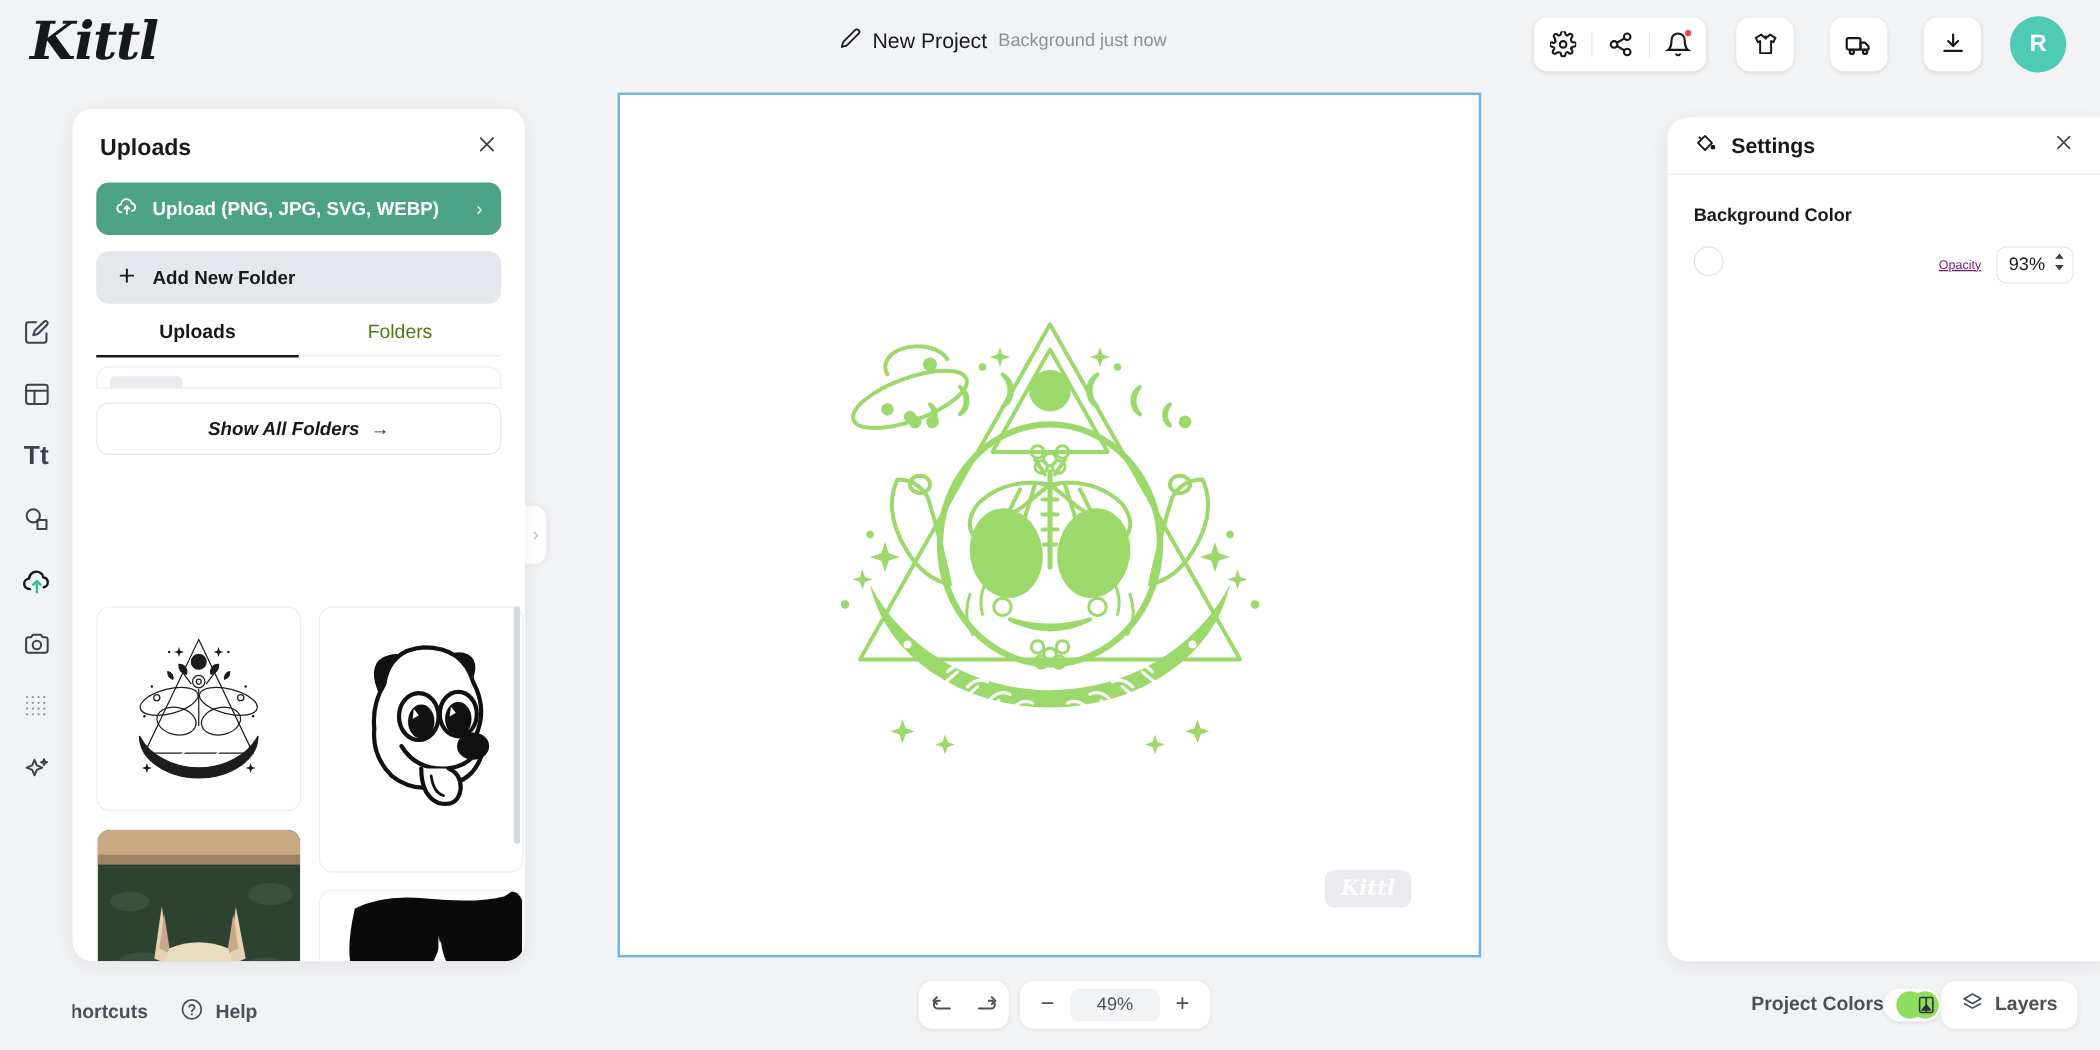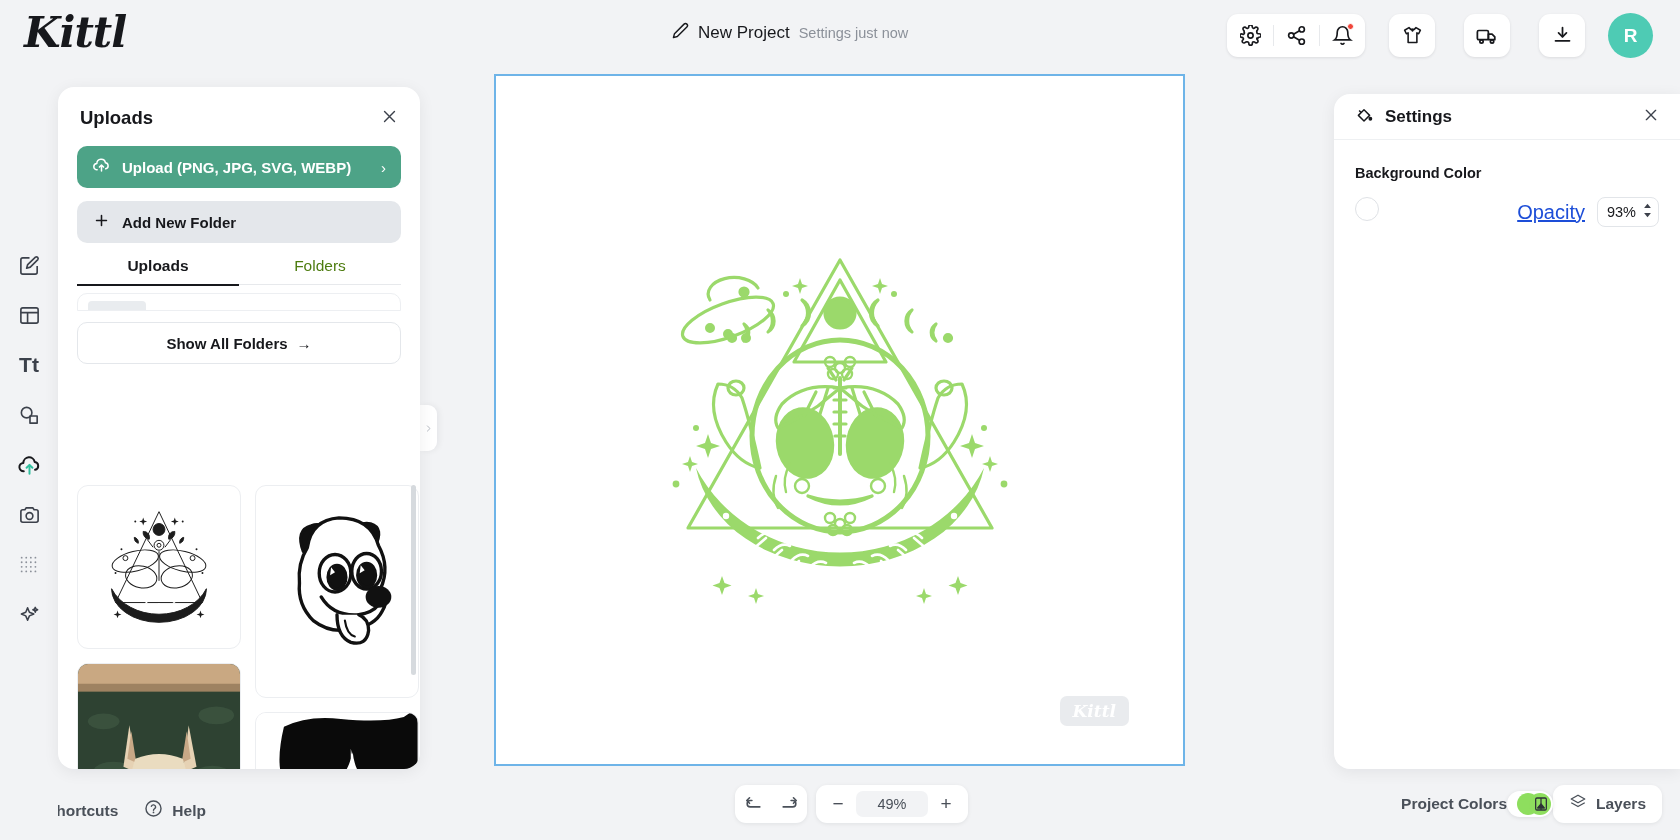--- a/index.html
+++ b/index.html
@@ -116,21 +116,21 @@
   }
   .folder-peek i {
     position: absolute; left: 10px; top: 7px;
     width: 58px; height: 16px; background: #e9ecef; border-radius: 4px;
   }
 
   .btn-showall {
     margin: 11px 19px 0 19px; height: 42px;
     border: 1px solid #e4e7eb; border-radius: 10px;
     display: flex; align-items: center; justify-content: center; gap: 9px;
-    font-size: 15px; font-weight: 700; color: #17181c; cursor: pointer;
+    font-size: 15px; font-weight: 700; color: #17181c; cursor: pointer; font-style: italic;
   }
 
   .thumb-area {
     position: absolute; top: 398px; left: 19px;
     width: 343px; height: 284px; overflow: hidden;
   }
   .thumb-cols { display: flex; gap: 14px; }
   .thumb-col { display: flex; flex-direction: column; gap: 14px; width: 164px; }
   .thumb {
     background: #fff; border: 1px solid #eceef1; border-radius: 11px;
@@ -183,21 +183,21 @@
   }
   .color-row {
     margin: 16px 21px 0 21px; display: flex;
     align-items: center; justify-content: flex-end; gap: 12px; position: relative;
   }
   .swatch {
     position: absolute; left: 0; top: 0;
     width: 24px; height: 24px; border-radius: 50%;
     background: #fff; border: 1px solid #dfe2e6; cursor: pointer;
   }
-  .op-label { font-size: 20px; color: #1d4ed8; text-decoration: underline; }
+  .op-label { font-size: 10px; color: #701a75; text-decoration: underline; }
   .op-box {
     width: 62px; height: 30px; border: 1px solid #e2e5e9; border-radius: 8px;
     display: flex; align-items: center; padding: 0 6px; gap: 4px; cursor: pointer;
   }
   .op-val { font-size: 14.5px; color: #17181c; flex: 1; text-align: center; }
 
   
   .bottom-left {
     position: absolute; left: 18px; bottom: 18px;
     display: flex; align-items: center; gap: 26px;
@@ -260,21 +260,21 @@
   <div class="topbar">
     <div class="logo">Kittl</div>
 
     <div class="project-title">
       <span>
         <svg width="17" height="17" viewBox="0 0 24 24" fill="none" stroke="#17181c" stroke-width="2" stroke-linecap="round" stroke-linejoin="round">
             <path d="M17 3a2.8 2.8 0 014 4L7.5 20.5 2 22l1.5-5.5L17 3z"></path>
           </svg>
       </span>
       <span class="name">New Project</span>
-      <span class="saved">Settings just now</span>
+      <span class="saved">Background just now</span>
     </div>
 
     <div class="tool-cluster" id="cluster-a">
       <div class="ticon">
         <svg width="21" height="21" viewBox="0 0 24 24" fill="none" stroke="#17181c" stroke-width="1.9">
             <circle cx="12" cy="12" r="3"></circle>
             <path d="M19.4 15a1.6 1.6 0 00.3 1.8l.1.1a2 2 0 11-2.8 2.8l-.1-.1a1.6 1.6 0 00-1.8-.3 1.6 1.6 0 00-1 1.5V21a2 2 0 11-4 0v-.1A1.6 1.6 0 008 19.4a1.6 1.6 0 00-1.8.3l-.1.1a2 2 0 11-2.8-2.8l.1-.1a1.6 1.6 0 00.3-1.8 1.6 1.6 0 00-1.5-1H2a2 2 0 110-4h.1A1.6 1.6 0 004.6 8a1.6 1.6 0 00-.3-1.8l-.1-.1a2 2 0 112.8-2.8l.1.1a1.6 1.6 0 001.8.3H9a1.6 1.6 0 001-1.5V2a2 2 0 114 0v.1a1.6 1.6 0 001 1.5 1.6 1.6 0 001.8-.3l.1-.1a2 2 0 112.8 2.8l-.1.1a1.6 1.6 0 00-.3 1.8V9a1.6 1.6 0 001.5 1H22a2 2 0 110 4h-.1a1.6 1.6 0 00-1.5 1z"></path>
           </svg>
       </div>
       <div class="ticon">

